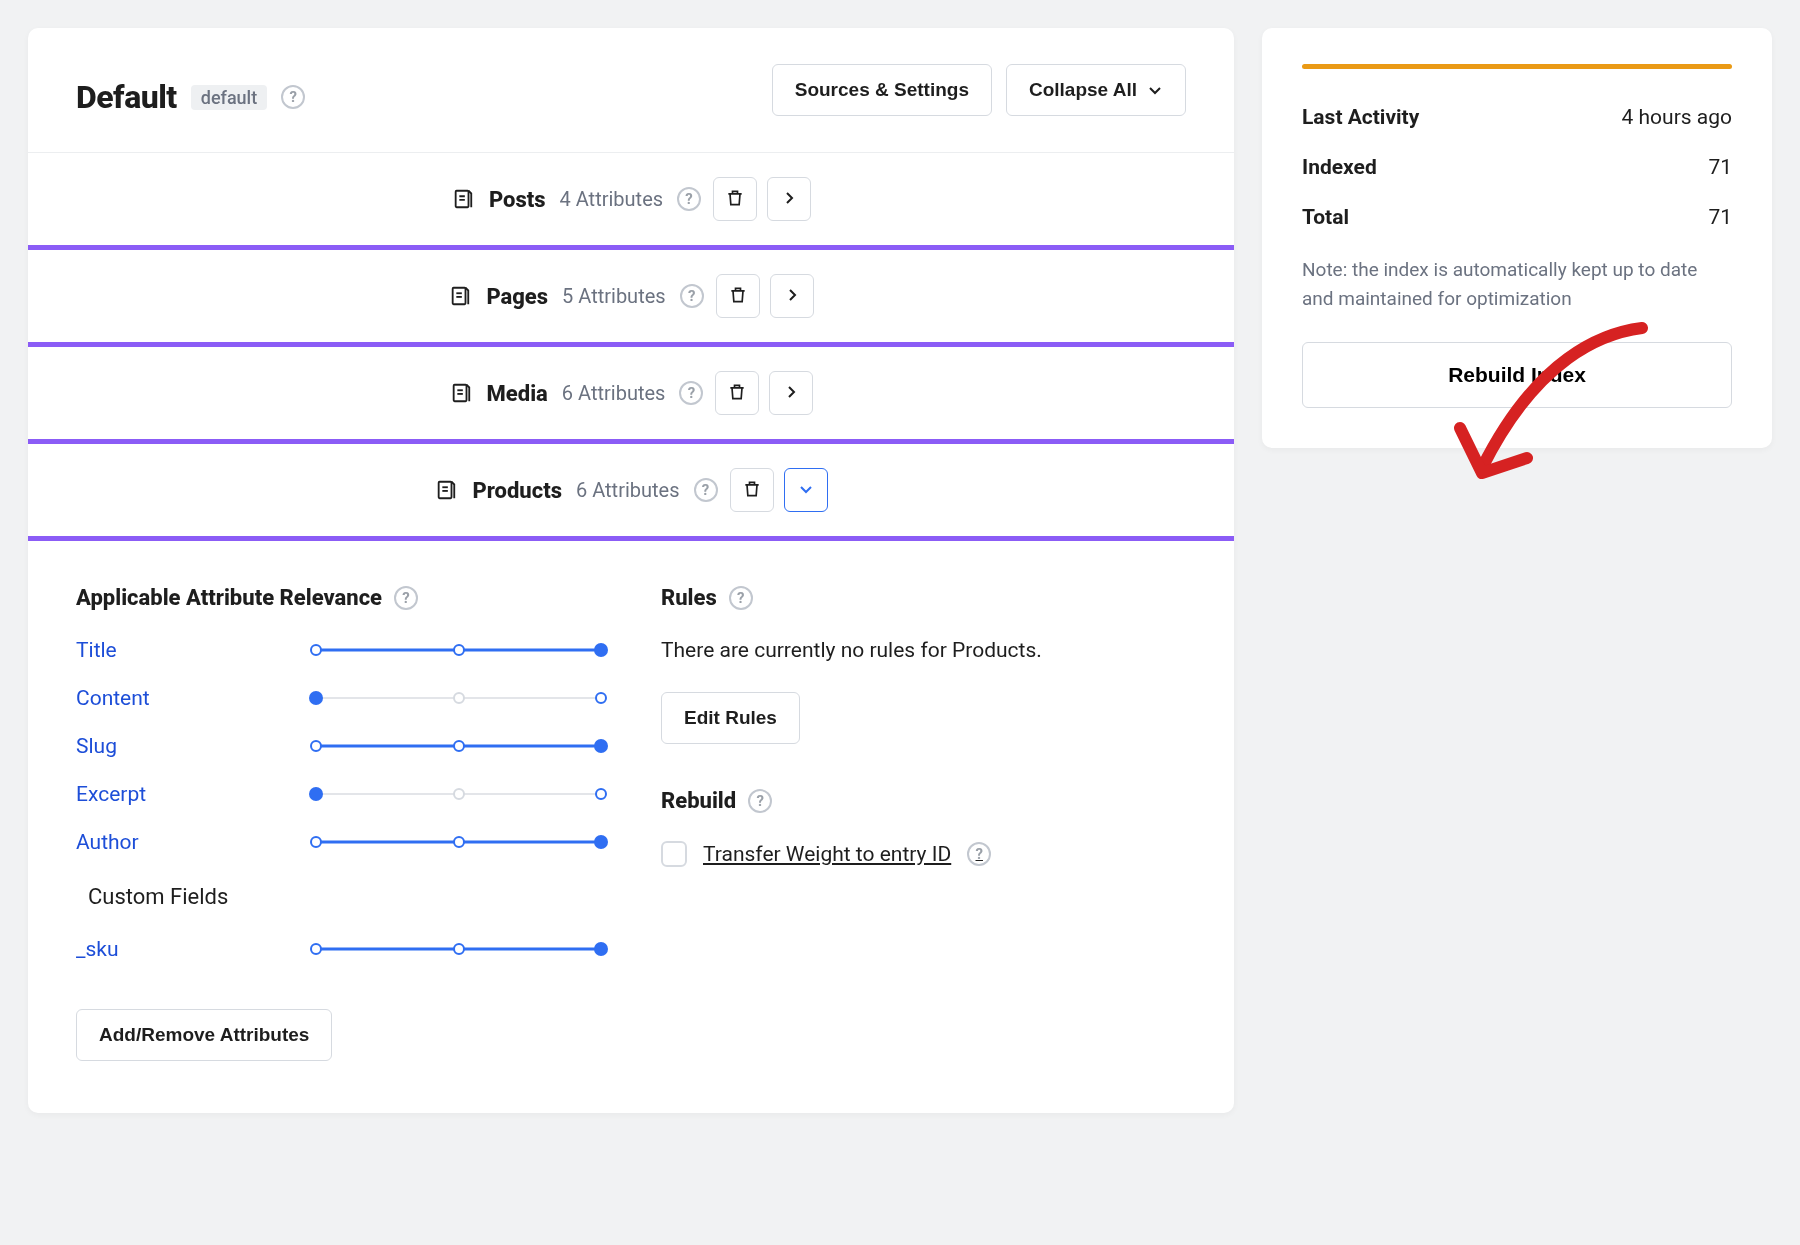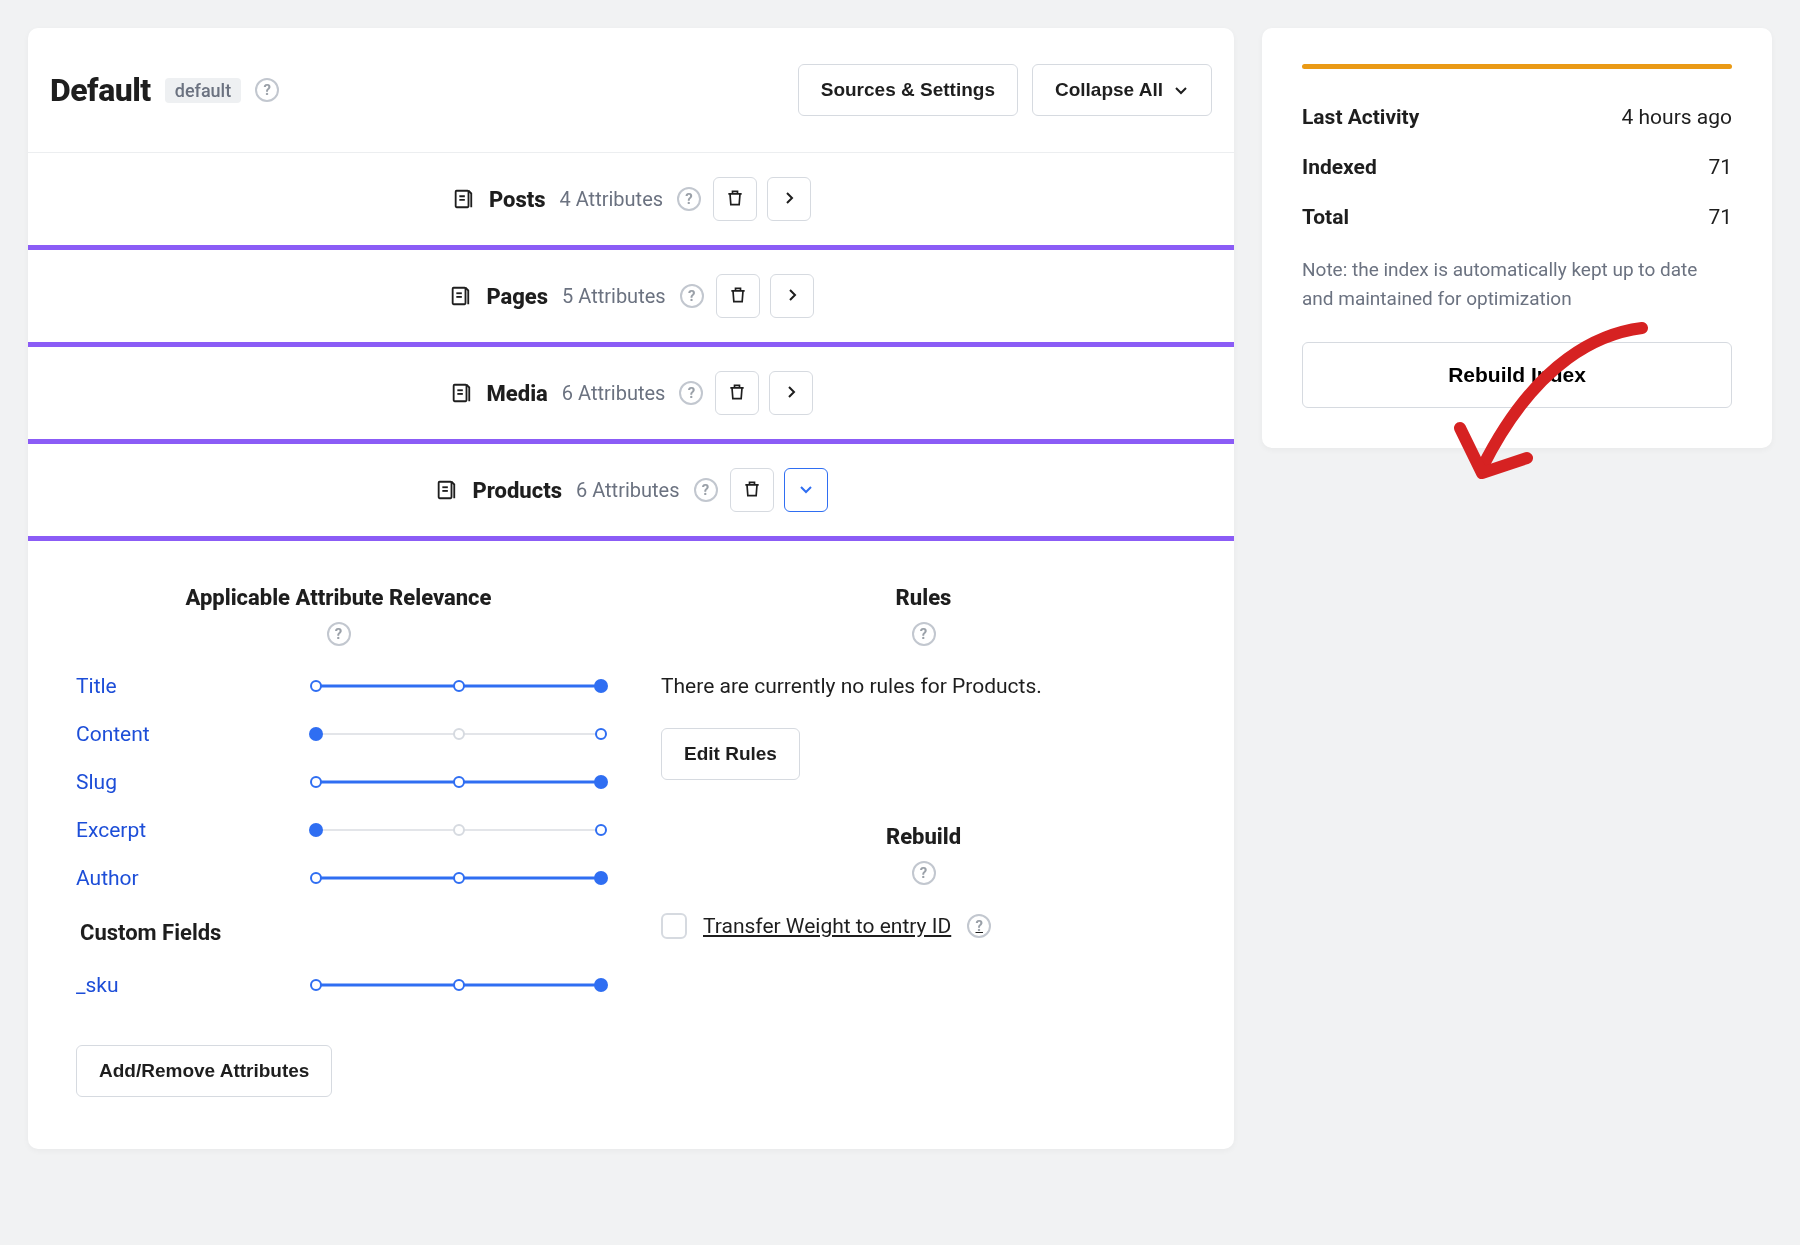--- a/index.html
+++ b/index.html
@@ -19,23 +19,23 @@
     background: #fff;
     border-radius: 10px;
     box-shadow: 0 2px 6px rgba(0,0,0,0.04);
   }
   .main { flex: 1; overflow: hidden; }
   .sidebar { width: 510px; }
 
   
   .header {
     display: flex;
-    align-items: center;
+    align-items: flex-end;
     justify-content: space-between;
-    padding: 36px 22px;
+    padding: 36px 48px;
     border-bottom: 1px solid #eceef0;
     gap: 8px;
   }
   .title-wrap { display: flex; align-items: center; gap: 14px; }
   .title { font-size: 32px; font-weight: 800; letter-spacing: -0.5px; }
   .tag {
     background: #eef0f2; color: #6b7280;
     font-size: 18px; padding: 2px 10px; border-radius: 4px; font-weight: 500;
   }
   .help-icon {
@@ -72,41 +72,40 @@
   .icon-btn.open { border-color: #2f6ef2; color: #2f6ef2; }
 
   
   .panel {
     display: flex; gap: 60px; padding: 44px 48px 52px;
   }
   .panel-col { flex: 1; }
   .section-h {
     font-size: 22px; font-weight: 800; display: flex; align-items: center; gap: 12px;
     margin-bottom: 28px;
-    flex-direction: column;
   }
 
   .attr-row {
     display: flex; align-items: center; gap: 20px; margin-bottom: 24px;
   }
   .attr-label { width: 220px; font-size: 21px; color: #1d4ed8; }
   .slider { flex: 1; height: 20px; position: relative; }
   .slider .rail { position: absolute; top: 50%; left: 0; right: 0; height: 2px; background: #e3e5e9; transform: translateY(-50%); }
   .slider .fill { position: absolute; top: 50%; height: 3px; background: #2f6ef2; transform: translateY(-50%); }
   .slider .tick {
     position: absolute; top: 50%; width: 12px; height: 12px; border-radius: 50%;
     border: 2px solid #2f6ef2; background: #fff; transform: translate(-50%, -50%);
   }
   .slider .tick.off { border-color: #d6dae0; }
   .slider .knob {
     position: absolute; top: 50%; width: 14px; height: 14px; border-radius: 50%;
     background: #2f6ef2; transform: translate(-50%, -50%);
   }
 
-  .subhead { font-size: 22px; font-weight: 700; margin: 30px 4px 28px; }
+  .subhead { font-size: 22px; font-weight: 400; margin: 30px 12px 28px; }
 
   .rules-text { font-size: 21px; color: #1e1e1e; margin-bottom: 30px; }
 
   .checkbox-row { display: flex; align-items: center; gap: 16px; font-size: 21px; text-decoration: underline; }
   .checkbox {
     width: 26px; height: 26px; border: 2px solid #d6dae0; border-radius: 6px;
     background: #fff; cursor: pointer;
   }
 
   

